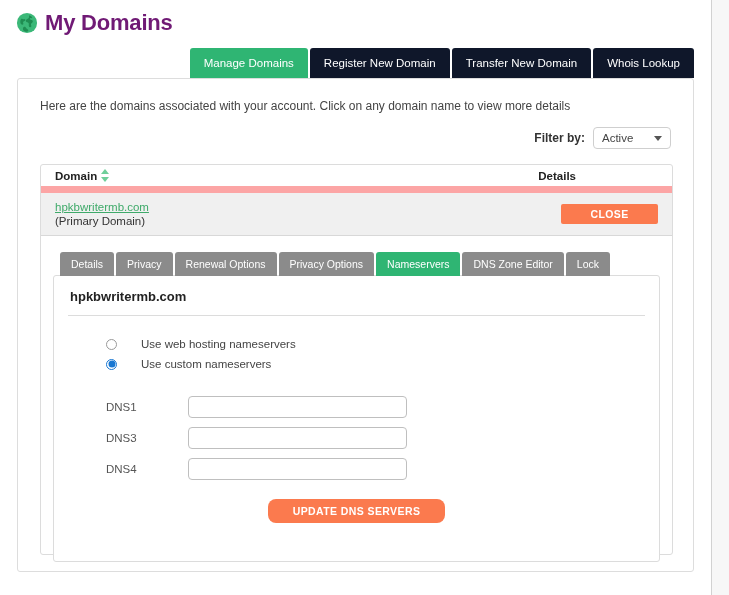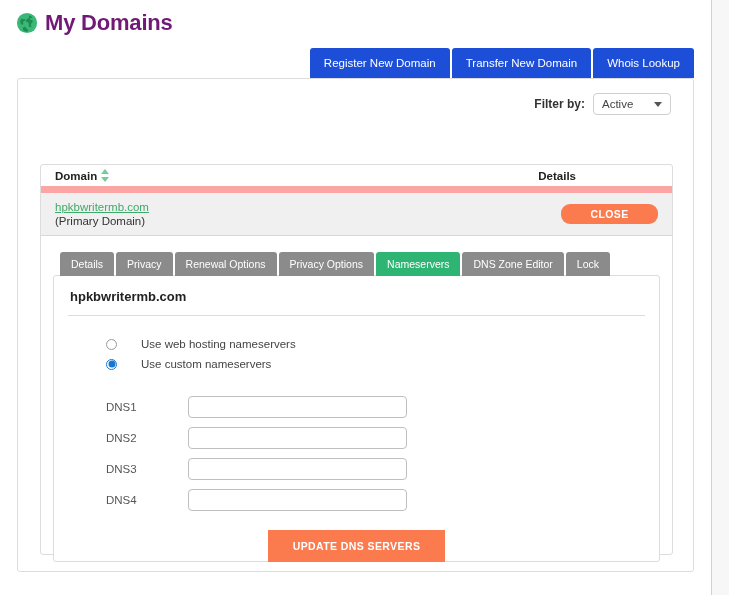--- a/index.html
+++ b/index.html
@@ -65,21 +65,21 @@
   .top-tabs {
     position: absolute;
     top: 48px;
     right: 17px;
     display: flex;
     align-items: flex-end;
     gap: 2px;
     z-index: 3;
   }
   .top-tab {
-    background: #1d4ed8;
+    background: #0f172a;
     color: #ffffff;
     font-size: 11.5px;
     padding: 0 14px;
     height: 30px;
     line-height: 30px;
     border-radius: 3px 3px 0 0;
     white-space: nowrap;
     cursor: pointer;
     user-select: none;
   }
@@ -232,21 +232,21 @@
   .row-actions {
     margin-left: auto;
   }
   .btn-close {
     background: #fb7a4e;
     color: #ffffff;
     font-size: 10.5px;
     font-weight: bold;
     letter-spacing: 0.4px;
     border: none;
-    border-radius: 9px;
+    border-radius: 2px;
     width: 97px;
     height: 20px;
     cursor: pointer;
     font-family: "Liberation Sans", sans-serif;
   }
 
   
   .detail-area {
     padding: 16px 12px 0 12px;
   }
@@ -365,22 +365,22 @@
     justify-content: center;
     padding-top: 10px;
   }
   .btn-update {
     background: #fb7a4e;
     color: #ffffff;
     font-size: 10.5px;
     font-weight: bold;
     letter-spacing: 0.4px;
     border: none;
-    border-radius: 0;
-    height: 32px;
+    border-radius: 8px;
+    height: 24px;
     padding: 0 25px;
     cursor: pointer;
     font-family: "Liberation Sans", sans-serif;
   }
 </style>
 </head>
 <body>
 
 <div class="page-edge"></div>
 
@@ -390,27 +390,29 @@
     <svg class="globe-icon" viewBox="0 0 24 24">
       <circle cx="12" cy="12" r="11" fill="#3bb878"></circle>
       <path d="M5.5 7.5c1.4-.4 2.3.6 3.4.3 1-.3 1.6.7 1.1 1.5-.5.8-1.8.6-2.2 1.5-.4.9.6 1.7.2 2.5-.5.9-2 .5-2.6-.3-.9-1.2-1-3.7.1-5.5z" fill="#1f8d52"></path>
       <path d="M14.2 3.6c1.2.3 2.4 1 3.3 1.9.7.7-.4 1.4-1.1 1.2-.8-.2-1.4.5-1 1.2.5.9 1.9.6 2.6 1.3.8.8.2 2.2-.7 2.7-1 .5-1.2 1.8-.7 2.7.5.9-.3 2-1.3 1.9-1.3-.2-1.6-1.9-1.3-3 .3-1.2-.6-2.3-1.7-2.4-1.2-.1-1.9-1.4-1.4-2.4.6-1.2 2.3-1.1 3-2.2.5-.8.3-2 .3-2.9z" fill="#1f8d52"></path>
       <path d="M8.5 16.4c.9-.5 2 .1 2.5 1 .5.9 1.6 1.1 2.2 1.9.5.7.1 1.8-.7 2-1.6.4-3.4-.2-4.5-1.5-.7-.8-.6-2.8.5-3.4z" fill="#1f8d52"></path>
     </svg>
     <div class="page-title">My Domains</div>
   </div>
 
   <div class="top-tabs">
+    <div class="top-tab active">Manage Domains</div>
     <div class="top-tab">Register New Domain</div>
     <div class="top-tab">Transfer New Domain</div>
     <div class="top-tab">Whois Lookup</div>
   </div>
 
   <div class="outer-card">
 
+    <div class="intro-text">Here are the domains associated with your account. Click on any domain name to view more details</div>
 
     <div class="filter-row">
       <span class="filter-label">Filter by:</span>
       <div class="filter-select">
         <span>Active</span>
         <span class="caret"></span>
       </div>
     </div>
 
     <div class="inner-panel">
@@ -456,24 +458,20 @@
             </label>
             <label class="radio-row">
               <span class="radio checked"></span>
               <span>Use custom nameservers</span>
             </label>
           </div>
 
           <div class="dns-fields">
             <div class="dns-row">
               <span class="dns-label">DNS1</span>
-              <input class="dns-input" type="text" value="" style="">
-            </div>
-            <div class="dns-row">
-              <span class="dns-label">DNS2</span>
               <input class="dns-input" type="text" value="" style="">
             </div>
             <div class="dns-row">
               <span class="dns-label">DNS3</span>
               <input class="dns-input" type="text" value="" style="">
             </div>
             <div class="dns-row">
               <span class="dns-label">DNS4</span>
               <input class="dns-input" type="text" value="" style="">
             </div>

